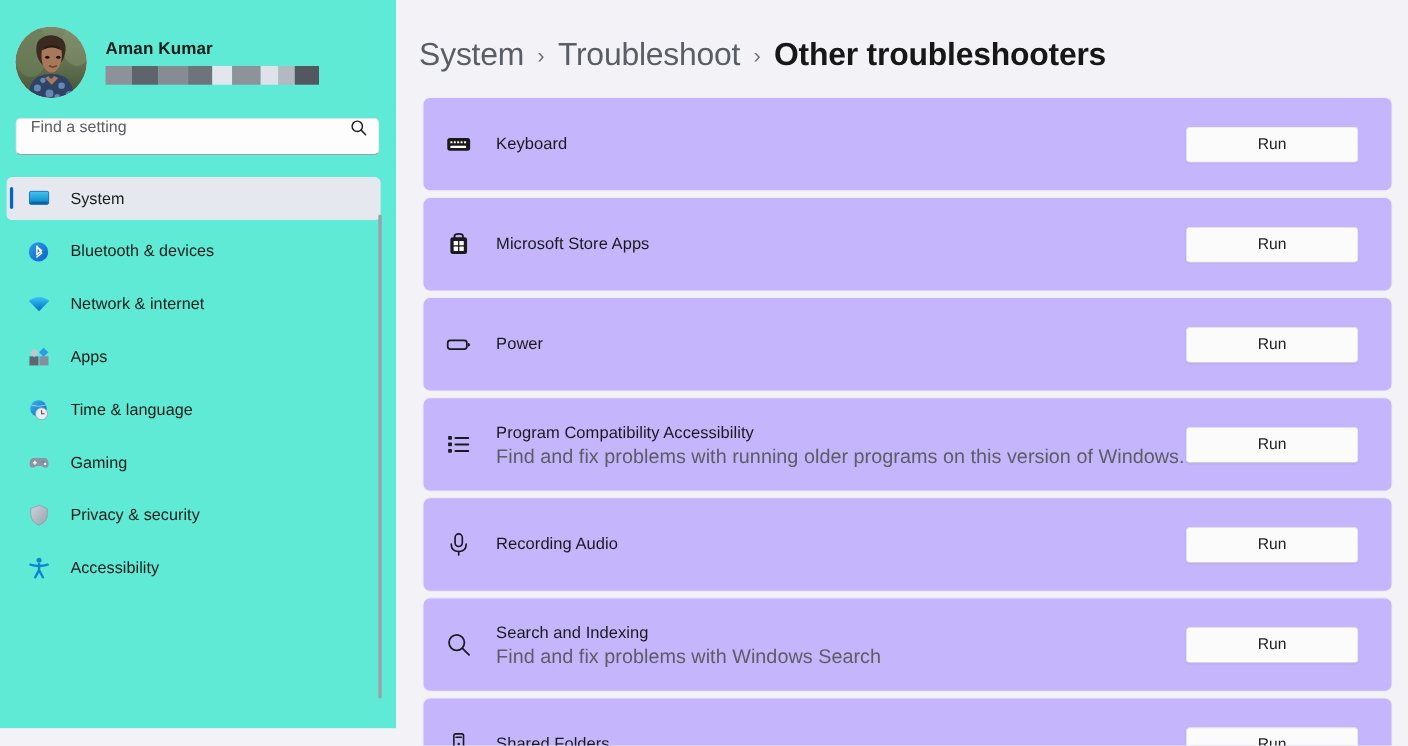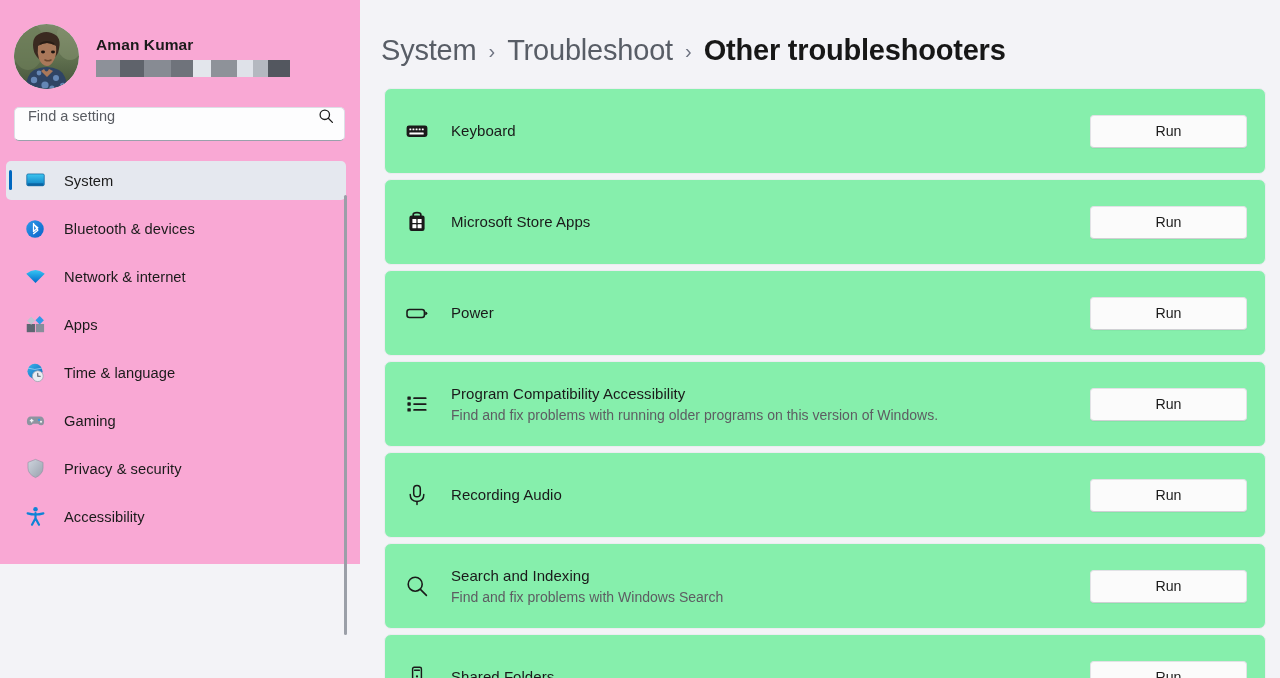--- a/index.html
+++ b/index.html
@@ -17,23 +17,23 @@
     width: 1280px;
     height: 678px;
     display: flex;
     background: #f3f3f7;
   }
 
   
   #sidebar {
     position: relative;
     width: 360px;
-    height: 564px;
+    height: 662px;
     flex: 0 0 360px;
-    background: #f9a8d4;
+    background: #5eead4;
     padding-top: 0;
   }
 
   .profile {
     display: flex;
     align-items: center;
     padding: 20px 0 0 14px;
     height: 92px;
   }
 
@@ -192,21 +192,21 @@
     position: relative;
     top: 1px;
   }
 
   #cards {
     padding: 14px 14px 0 24px;
   }
 
   .card {
     position: relative;
-    background: #86efac;
+    background: #c4b5fd;
     border: 1px solid #ececf1;
     border-radius: 7px;
     height: 86px;
     margin-bottom: 5px;
     display: flex;
     align-items: center;
     padding: 0 8px 0 20px;
   }
 
   .card-icon {
@@ -228,21 +228,21 @@
     justify-content: center;
     min-width: 0;
   }
   .card-title {
     font-size: 15px;
     color: #1a1a1a;
     line-height: 20px;
     letter-spacing: 0.05px;
   }
   .card-desc {
-    font-size: 14px;
+    font-size: 18px;
     color: #5d5d62;
     line-height: 18px;
     margin-top: 2px;
     letter-spacing: 0.02px;
   }
 
   .run-btn {
     flex: 0 0 157px;
     width: 157px;
     height: 33px;
@@ -251,21 +251,21 @@
     border-bottom-color: #d0d0d4;
     border-radius: 4px;
     box-shadow: 0 1px 1px rgba(0,0,0,0.035);
     font-family: "Liberation Sans", sans-serif;
     font-size: 14.2px;
     color: #1b1b1b;
     cursor: pointer;
     display: flex;
     align-items: center;
     justify-content: center;
-    margin-right: 10px;
+    margin-right: 22px;
   }
 </style>
 </head>
 <body>
 
 <div id="app">
 
   <div id="sidebar">
 
     <div class="profile">

